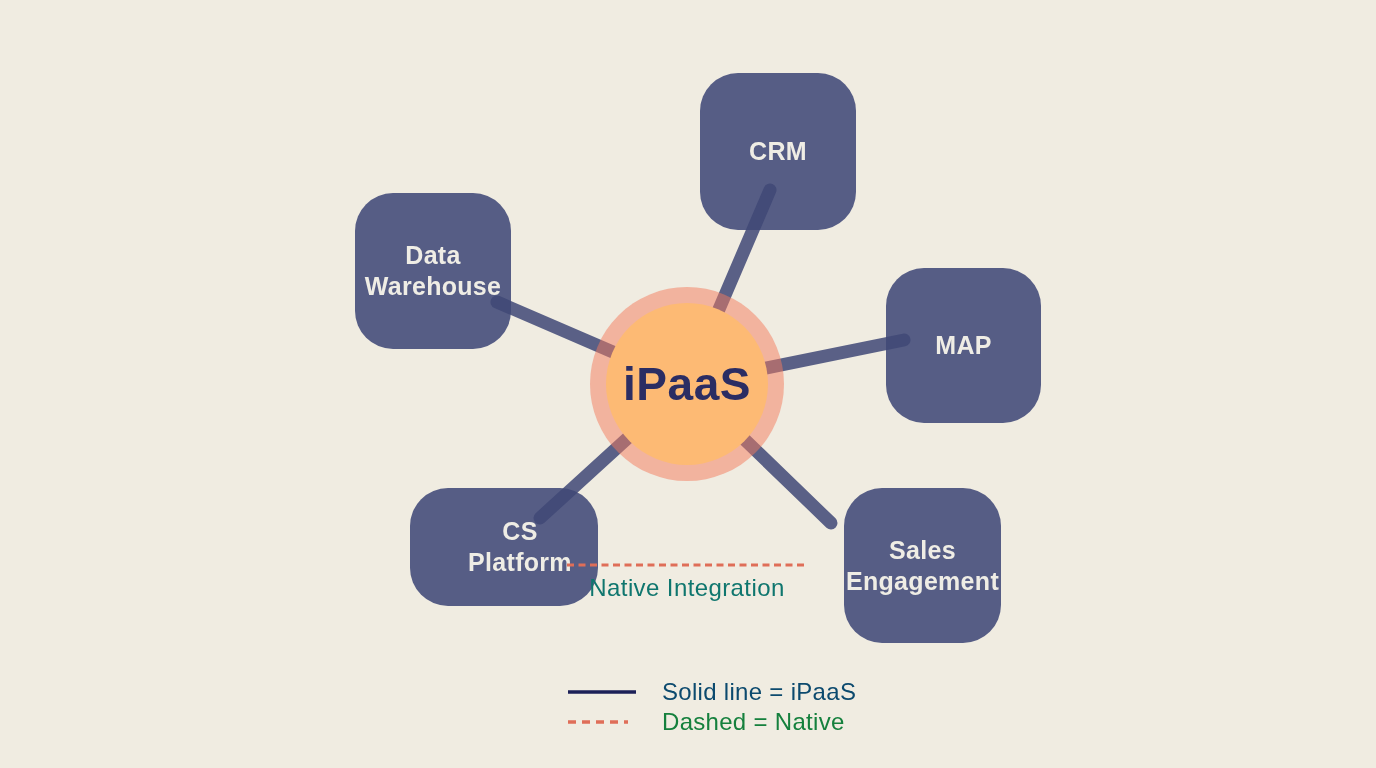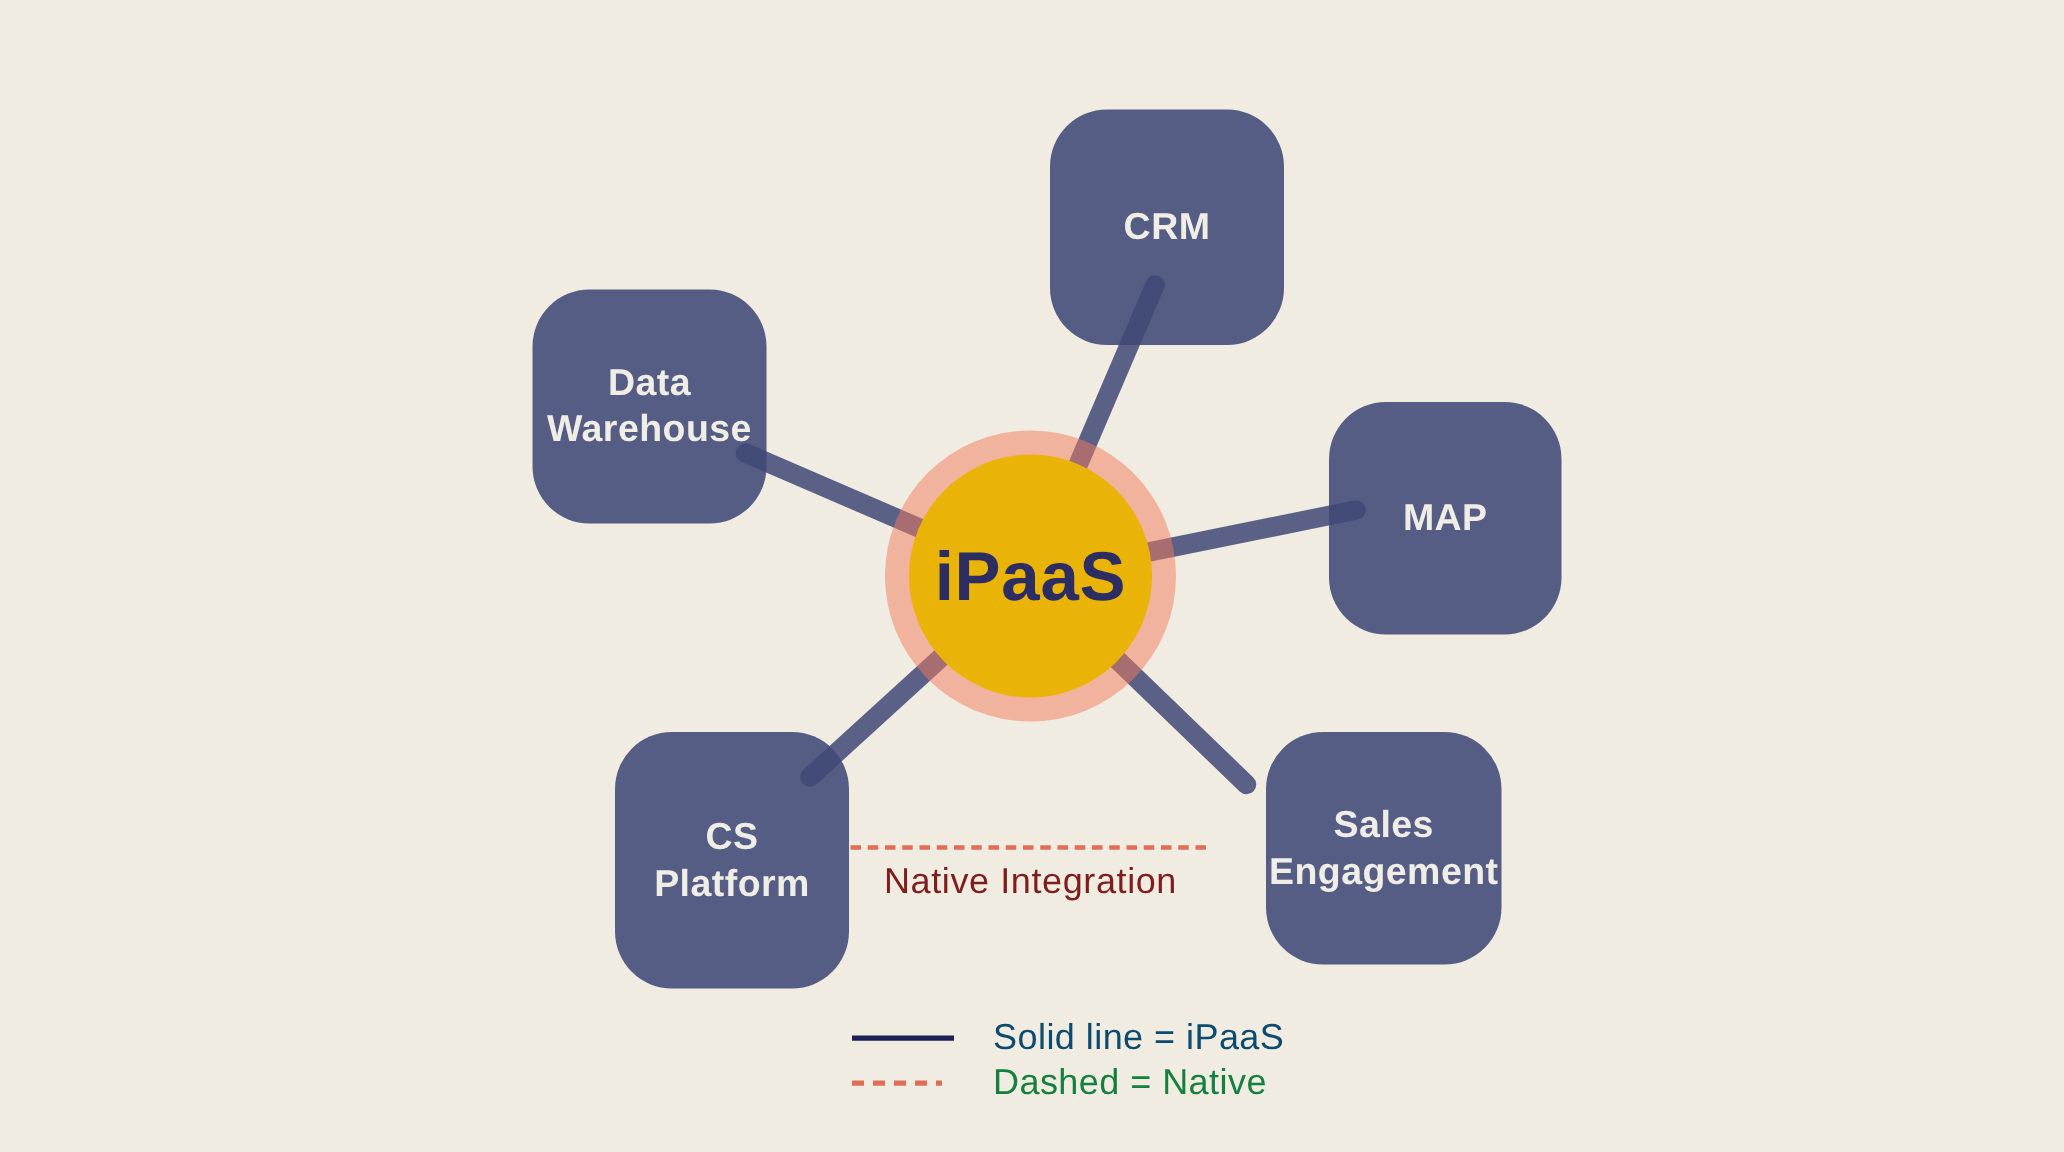--- a/index.html
+++ b/index.html
@@ -30,21 +30,21 @@
     color: #EFEDE5;
     font-size: 25px;
     line-height: 1.24;
     letter-spacing: 0.3px;
     font-weight: 700;
     padding: 0 14px;
   }
   .node-crm              { left: 700px; top: 73px;  height: 157px; }
   .node-data-warehouse   { left: 355px; top: 193px; }
   .node-map              { left: 886px; top: 268px; width: 155px; height: 155px; align-items: center; }
-  .node-cs-platform      { left: 410px; top: 488px; height: 171px; }
+  .node-cs-platform      { left: 410px; top: 488px; height: 118px; padding-left: 32px; }
   .node-sales-engagement { left: 844px; top: 488px; width: 157px; height: 155px; }
 
   
   .connector-layer {
     position: absolute;
     left: 0; top: 0;
     width: 1376px;
     height: 768px;
     z-index: 2;
     pointer-events: none;
@@ -57,40 +57,40 @@
     width: 194px; height: 194px;
     border-radius: 50%;
     background: rgba(244, 121, 92, 0.5);
     z-index: 3;
   }
   .hub-core {
     position: absolute;
     left: 606px; top: 303px;
     width: 162px; height: 162px;
     border-radius: 50%;
-    background: #eab308;
+    background: #fdba74;
     display: flex;
     align-items: center;
     justify-content: center;
     z-index: 4;
   }
   .hub-label {
     color: #2B2D63;
     font-size: 46px;
     font-weight: 600;
     letter-spacing: 0.5px;
   }
 
   
   .native-label {
     position: absolute;
     left: 567px; top: 574px;
     width: 240px;
     text-align: center;
-    color: #7f1d1d;
+    color: #0f766e;
     font-size: 24px;
     letter-spacing: 0.4px;
     z-index: 5;
   }
 
   
   .legend {
     position: absolute;
     left: 566px; top: 677px;
     z-index: 5;

